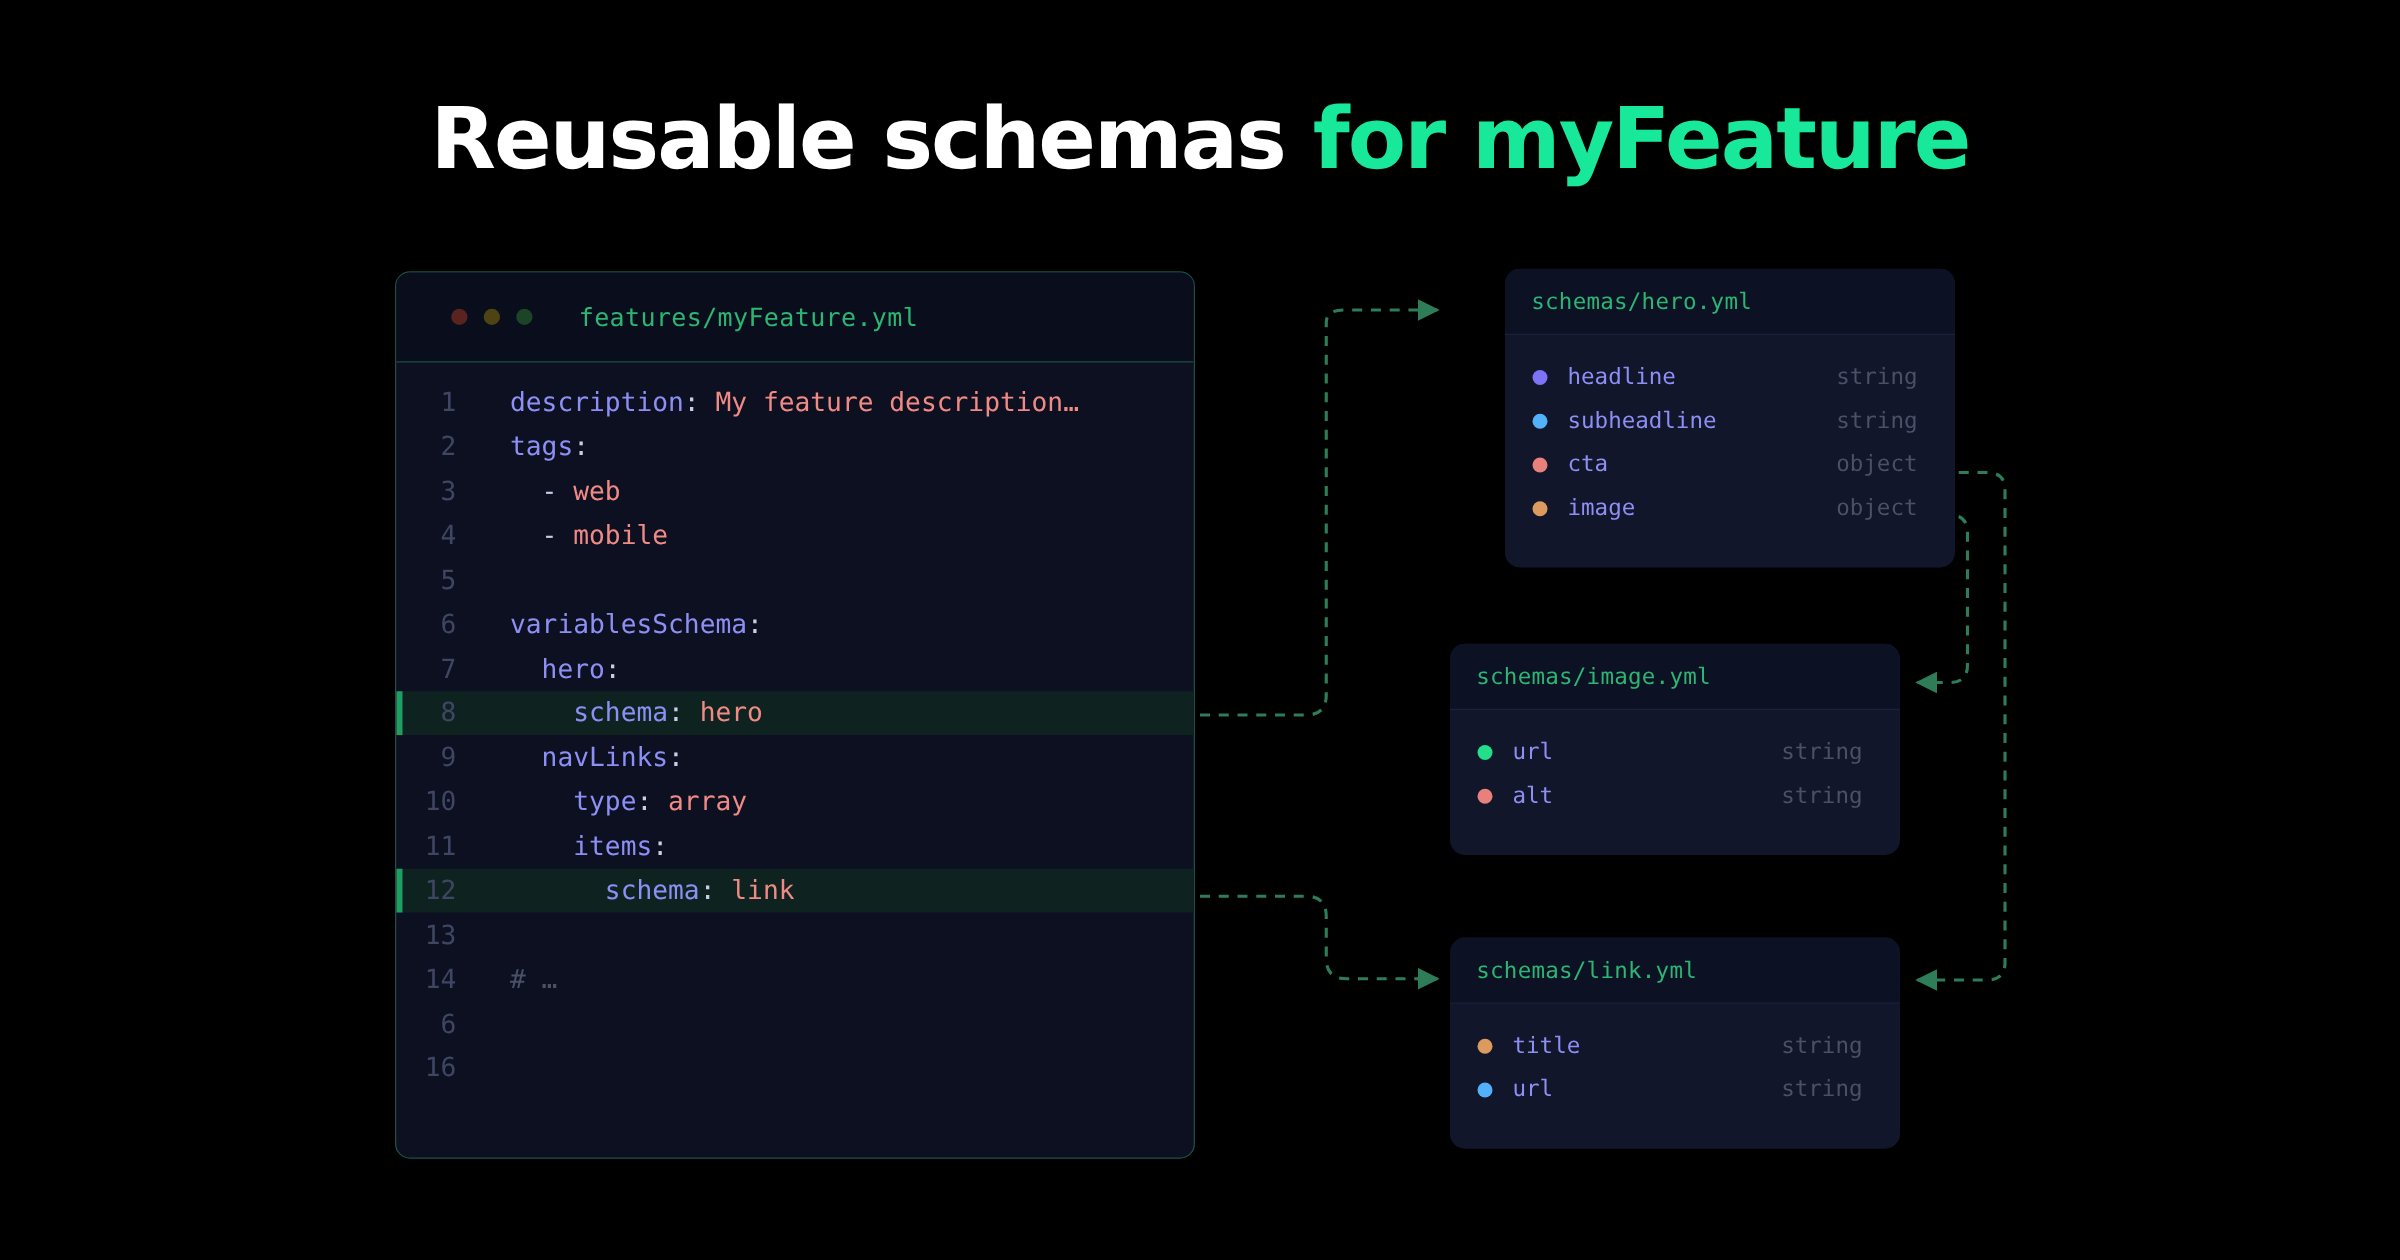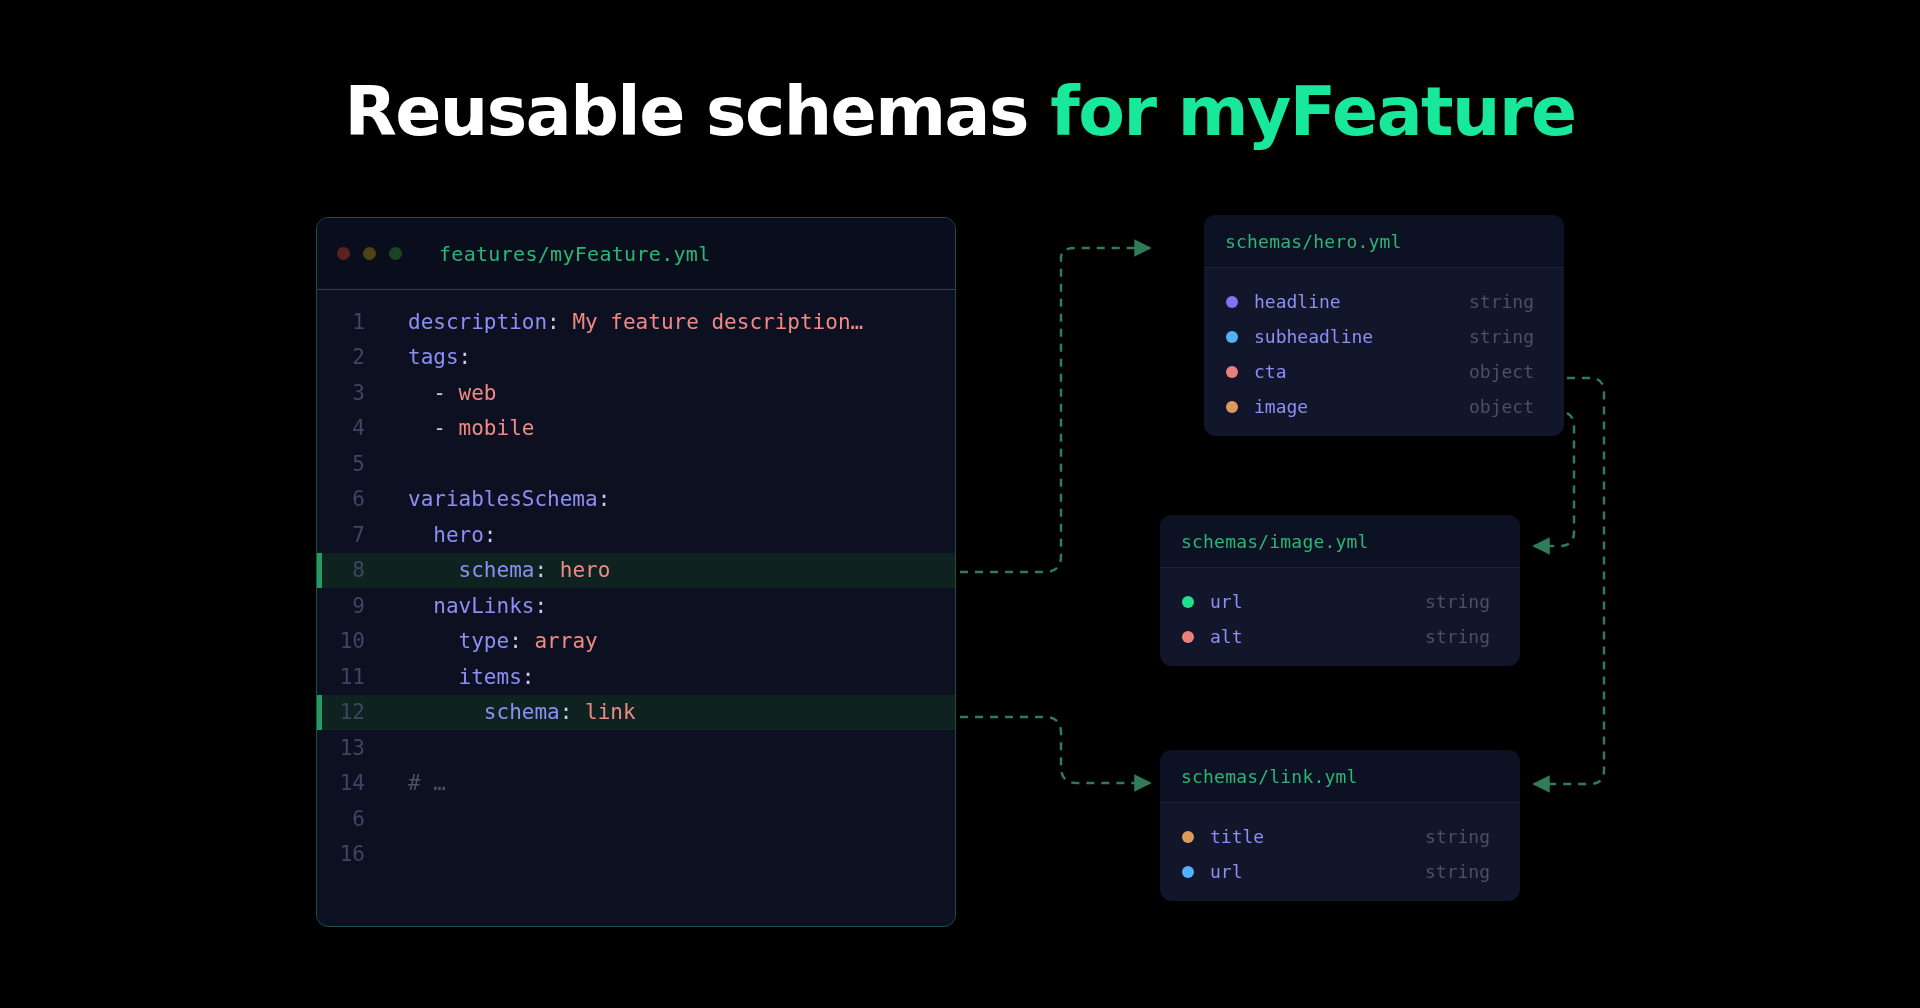--- a/index.html
+++ b/index.html
@@ -34,21 +34,21 @@
     border-radius:12px;
     overflow:hidden;
   }
   #code-titlebar {
     position:relative;
     height:72px;
     background:#0a0e1c;
     border-bottom:1px solid #1d4f45;
     display:flex;
     align-items:center;
-    padding-left:20px;
+    padding-left:44px;
   }
   .dot { width:13px; height:13px; border-radius:50%; margin-right:13px; }
   .dot.red { background:#5a231f; }
   .dot.yellow { background:#4e4413; }
   .dot.green { background:#1c4427; }
   #code-filename {
     margin-left:24px;
     font-family:"DejaVu Sans Mono", monospace;
     font-size:20px;
     color:#2bb673;
@@ -95,21 +95,21 @@
     border-bottom:1px solid #1c2139;
     display:flex; align-items:center;
     padding-left:21px;
   }
   .panel-title {
     font-family:"DejaVu Sans Mono", monospace;
     font-size:18px;
     color:#2bb673;
     letter-spacing:0.2px;
   }
-  .panel-body { padding:16px 0 12px 0; }
+  .panel-body { padding:16px 0 30px 0; }
   .field-row {
     height:35px;
     display:flex; align-items:center;
     padding:0 30px 0 22px;
     font-family:"DejaVu Sans Mono", monospace;
     font-size:18px;
   }
   .field-dot { width:12px; height:12px; border-radius:50%; flex:none; margin-right:16px; }
   .field-name { color:#8d8ff5; flex:1; }
   .field-type { color:#4b5068; }

